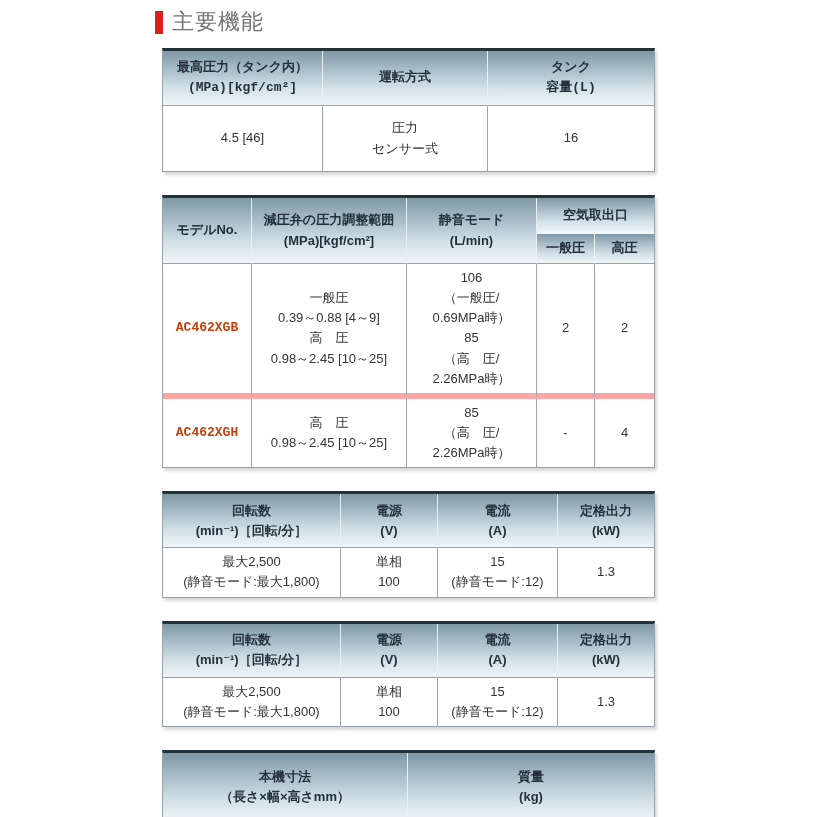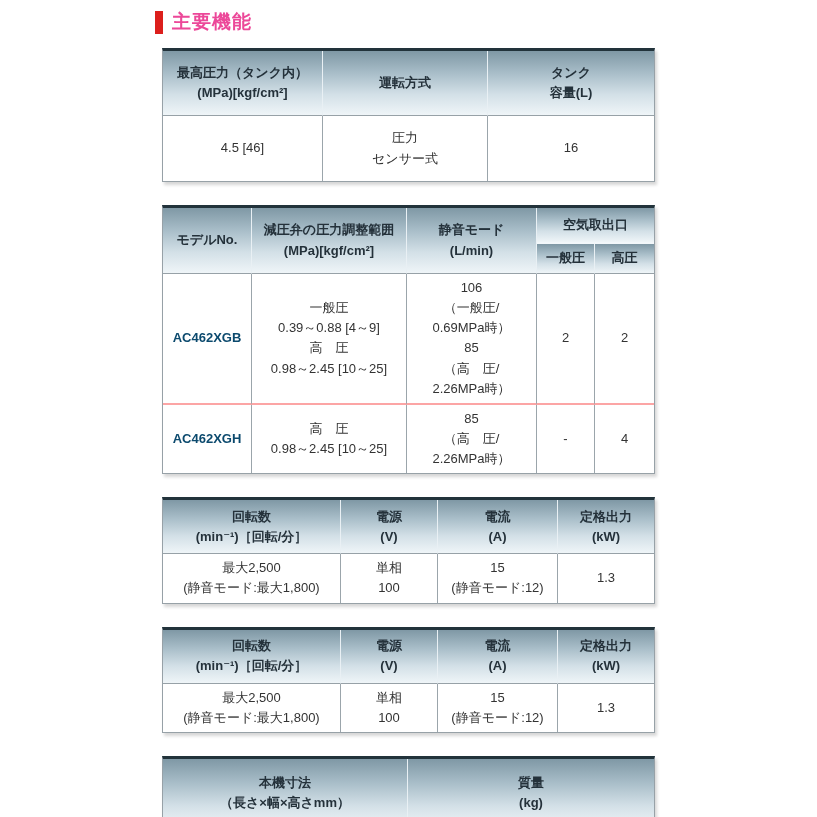--- a/index.html
+++ b/index.html
@@ -24,23 +24,23 @@
     margin: 2px 0 14px 0;
     height: 24px;
   }
   .red-bar {
     display: inline-block;
     width: 8px; height: 23px;
     background: #dc1f1c;
     margin-right: 9px;
   }
   .section-title .title-text {
-    font-size: 19px;
-    font-weight: bold;
-    color: #ec4899;
+    font-size: 22px;
+    font-weight: normal;
+    color: #737373;
     letter-spacing: 1px;
   }
 
   
   table.spec {
     border-collapse: separate;
     border-spacing: 0;
     table-layout: fixed;
     width: 493px;
     margin: 0 0 23px 7px;
@@ -63,29 +63,29 @@
     color: #24313a;
     background: linear-gradient(180deg, #7f98a5 0%, #a9bec9 35%, #d3e0e7 68%, #eff5f8 100%);
     border-right: 1px solid #e9f0f4;
     border-bottom: 1px solid #97a1a7;
   }
   table.spec th:last-child { border-right: none; text-align: center; }
   table.spec th.group-head { border-bottom: 2px solid #f2f7fa; }
   table.spec td {
     background: #fff;
     border-right: 1px solid #9ba5ab;
-    border-bottom: 2px solid #fca5a5;
+    border-bottom: 6px solid #fca5a5;
   }
   table.spec td:last-child { border-right: none; }
   table.spec tbody tr:last-child td { border-bottom: none; }
 
-  .model-cell { font-weight: bold; font-size: 14px; color: #0c4a6e; }
+  .model-cell { font-weight: bold; font-size: 14px; color: #c2410c; font-family: Liberation Mono, monospace; }
 
   
-  .t-pressure thead tr  { height: 65px; }
+  .t-pressure thead tr  { height: 55px; font-family: Liberation Mono, monospace; }
   .t-pressure tbody tr  { height: 65px; }
   .t-models  .hr1       { height: 36px; }
   .t-models  .hr2       { height: 30px; }
   .t-models  .dr1       { height: 125px; }
   .t-models  .dr2       { height: 64px; }
   .t-motor   thead tr   { height: 54px; }
   .t-motor   tbody tr   { height: 48px; }
   .t-dims    thead tr   { height: 70px; }
   .t-dims    tbody tr   { height: 29px; }
   .t-models { margin-bottom: 25px; }

